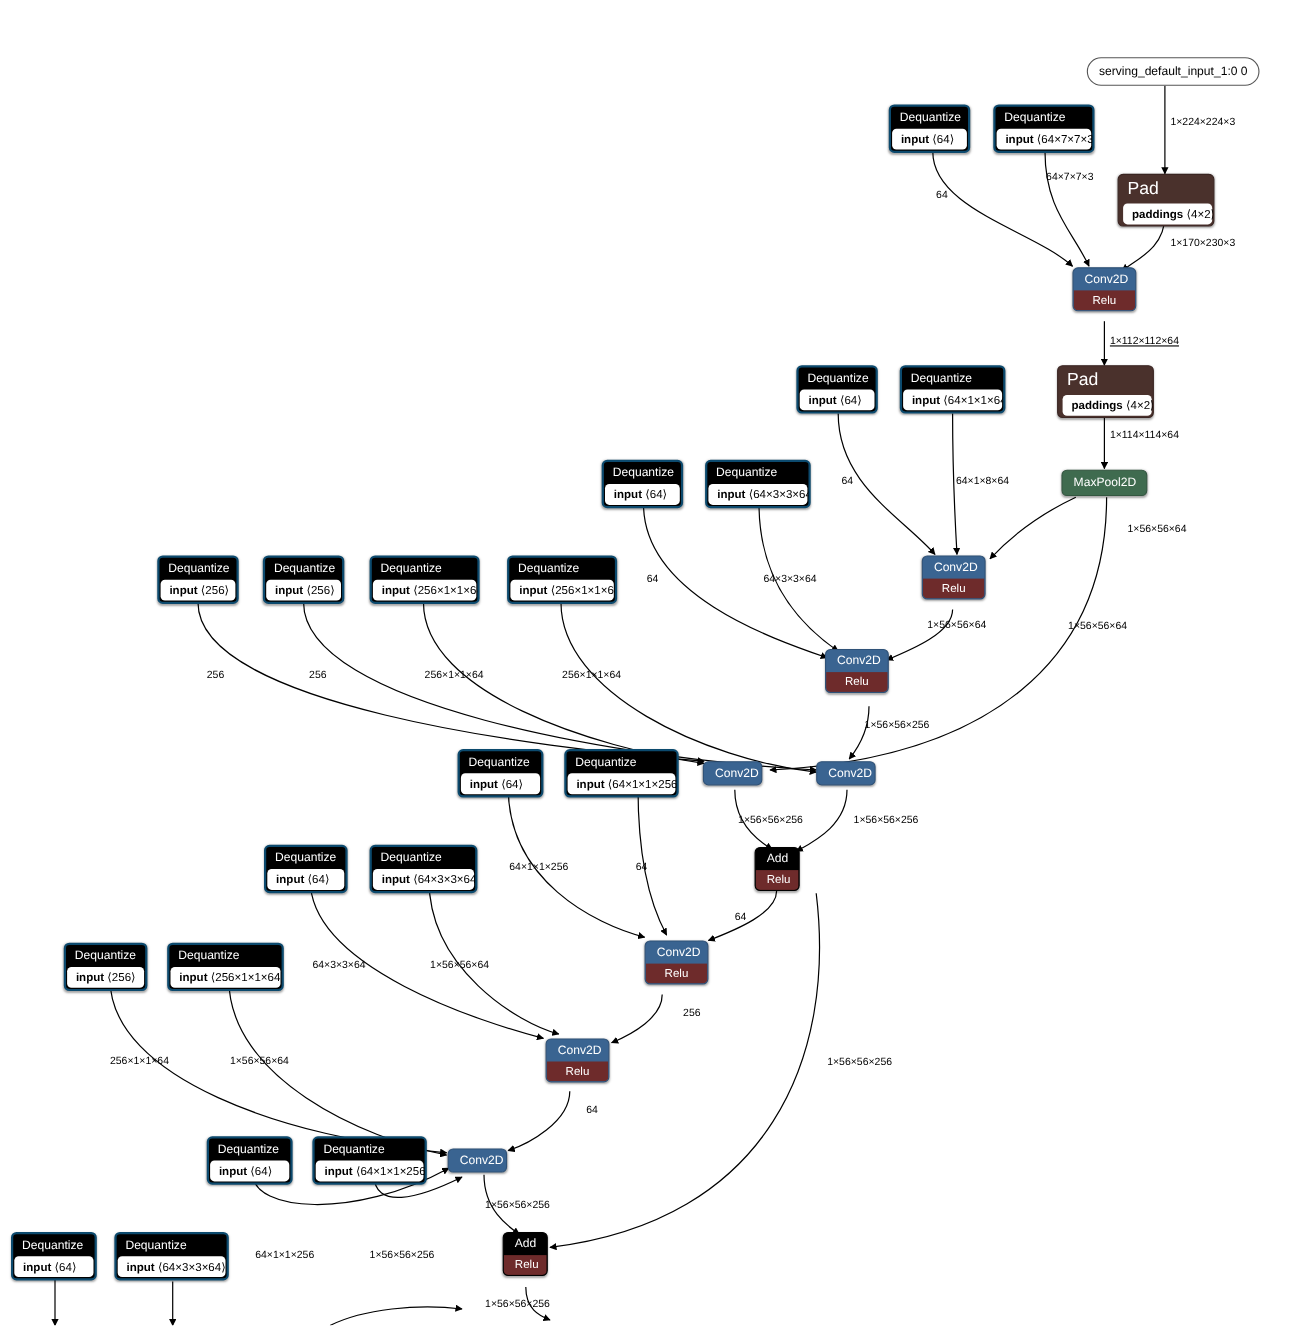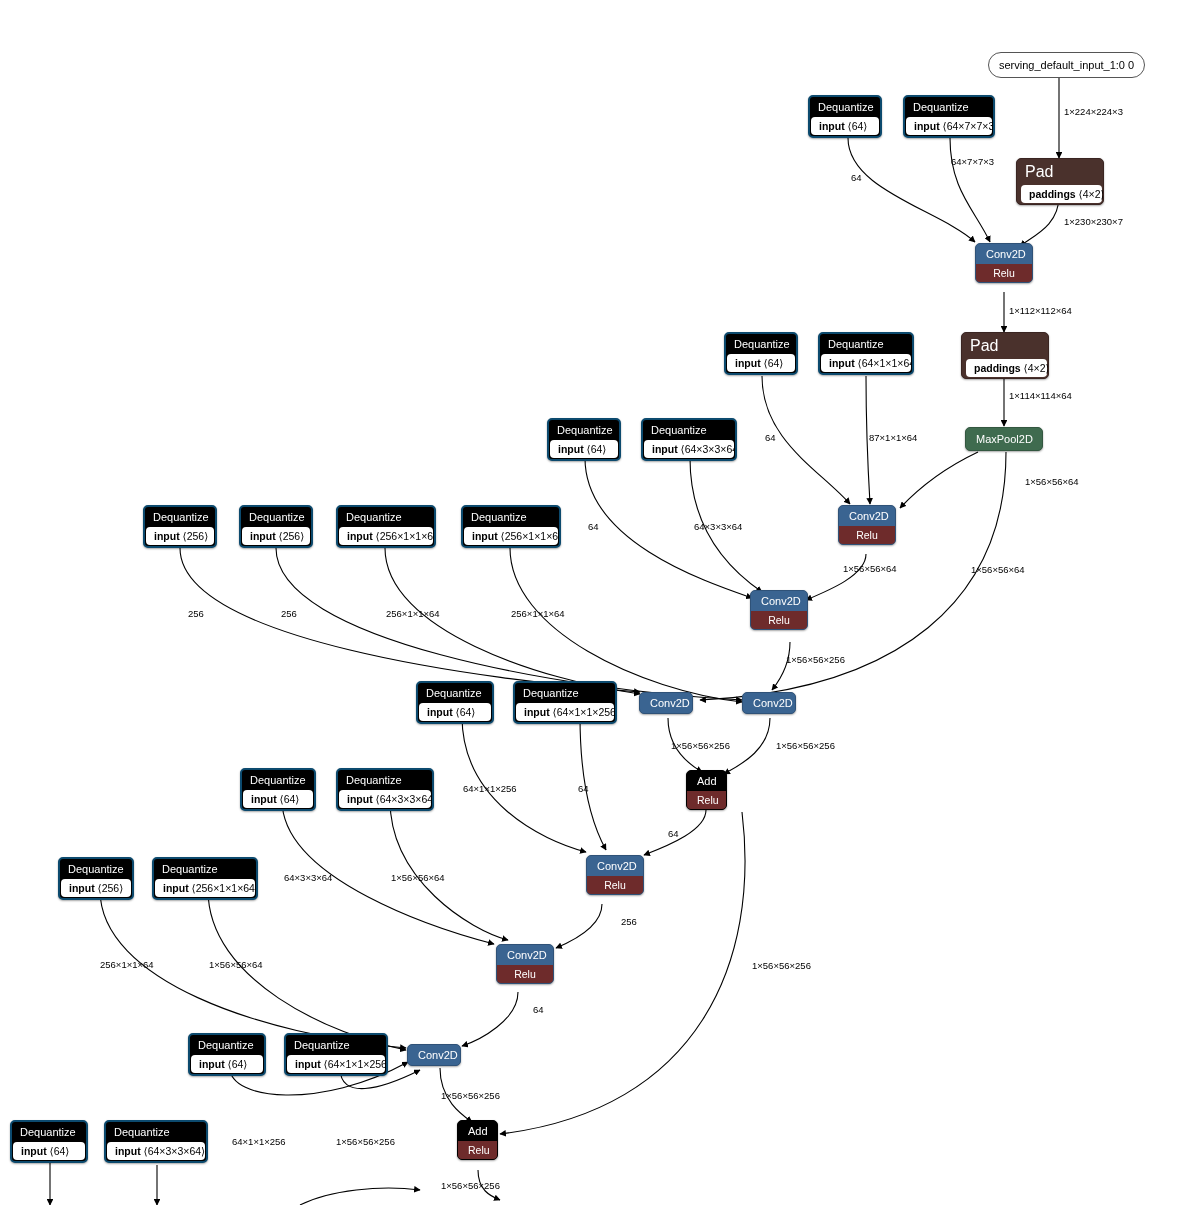--- a/index.html
+++ b/index.html
@@ -396,25 +396,25 @@
   </div>
 
   <div class="node deq" style="left:104px; top:1120px; width:104px;">
     <div class="title">Dequantize</div>
     <div class="body"><span class="attr">input</span> <span>⟨64×3×3×64⟩</span></div>
   </div>
 
   <div class="edge-label" style="left:1064px; top:106px;">1×224×224×3</div>
   <div class="edge-label" style="left:851px;  top:172px;">64</div>
   <div class="edge-label" style="left:951px;  top:156px;">64×7×7×3</div>
-  <div class="edge-label" style="left:1064px; top:216px;">1×230×230×7</div>
-  <div class="edge-label" style="left:1009px; top:305px;">1×112×112×64</div>
+  <div class="edge-label" style="left:1064px; top:216px;">1×170×230×3</div>
+  <div class="edge-label" style="left:1009px; top:305px;text-decoration:underline;">1×112×112×64</div>
   <div class="edge-label" style="left:1009px; top:390px;">1×114×114×64</div>
   <div class="edge-label" style="left:765px;  top:432px;">64</div>
-  <div class="edge-label" style="left:869px;  top:432px;">87×1×1×64</div>
+  <div class="edge-label" style="left:869px;  top:432px;">64×1×8×64</div>
   <div class="edge-label" style="left:1025px; top:476px;">1×56×56×64</div>
   <div class="edge-label" style="left:971px;  top:564px;">1×56×56×64</div>
   <div class="edge-label" style="left:588px;  top:521px;">64</div>
   <div class="edge-label" style="left:694px;  top:521px;">64×3×3×64</div>
   <div class="edge-label" style="left:843px;  top:563px;">1×56×56×64</div>
   <div class="edge-label" style="left:188px;  top:608px;">256</div>
   <div class="edge-label" style="left:281px;  top:608px;">256</div>
   <div class="edge-label" style="left:386px;  top:608px;">256×1×1×64</div>
   <div class="edge-label" style="left:511px;  top:608px;">256×1×1×64</div>
   <div class="edge-label" style="left:786px;  top:654px;">1×56×56×256</div>

